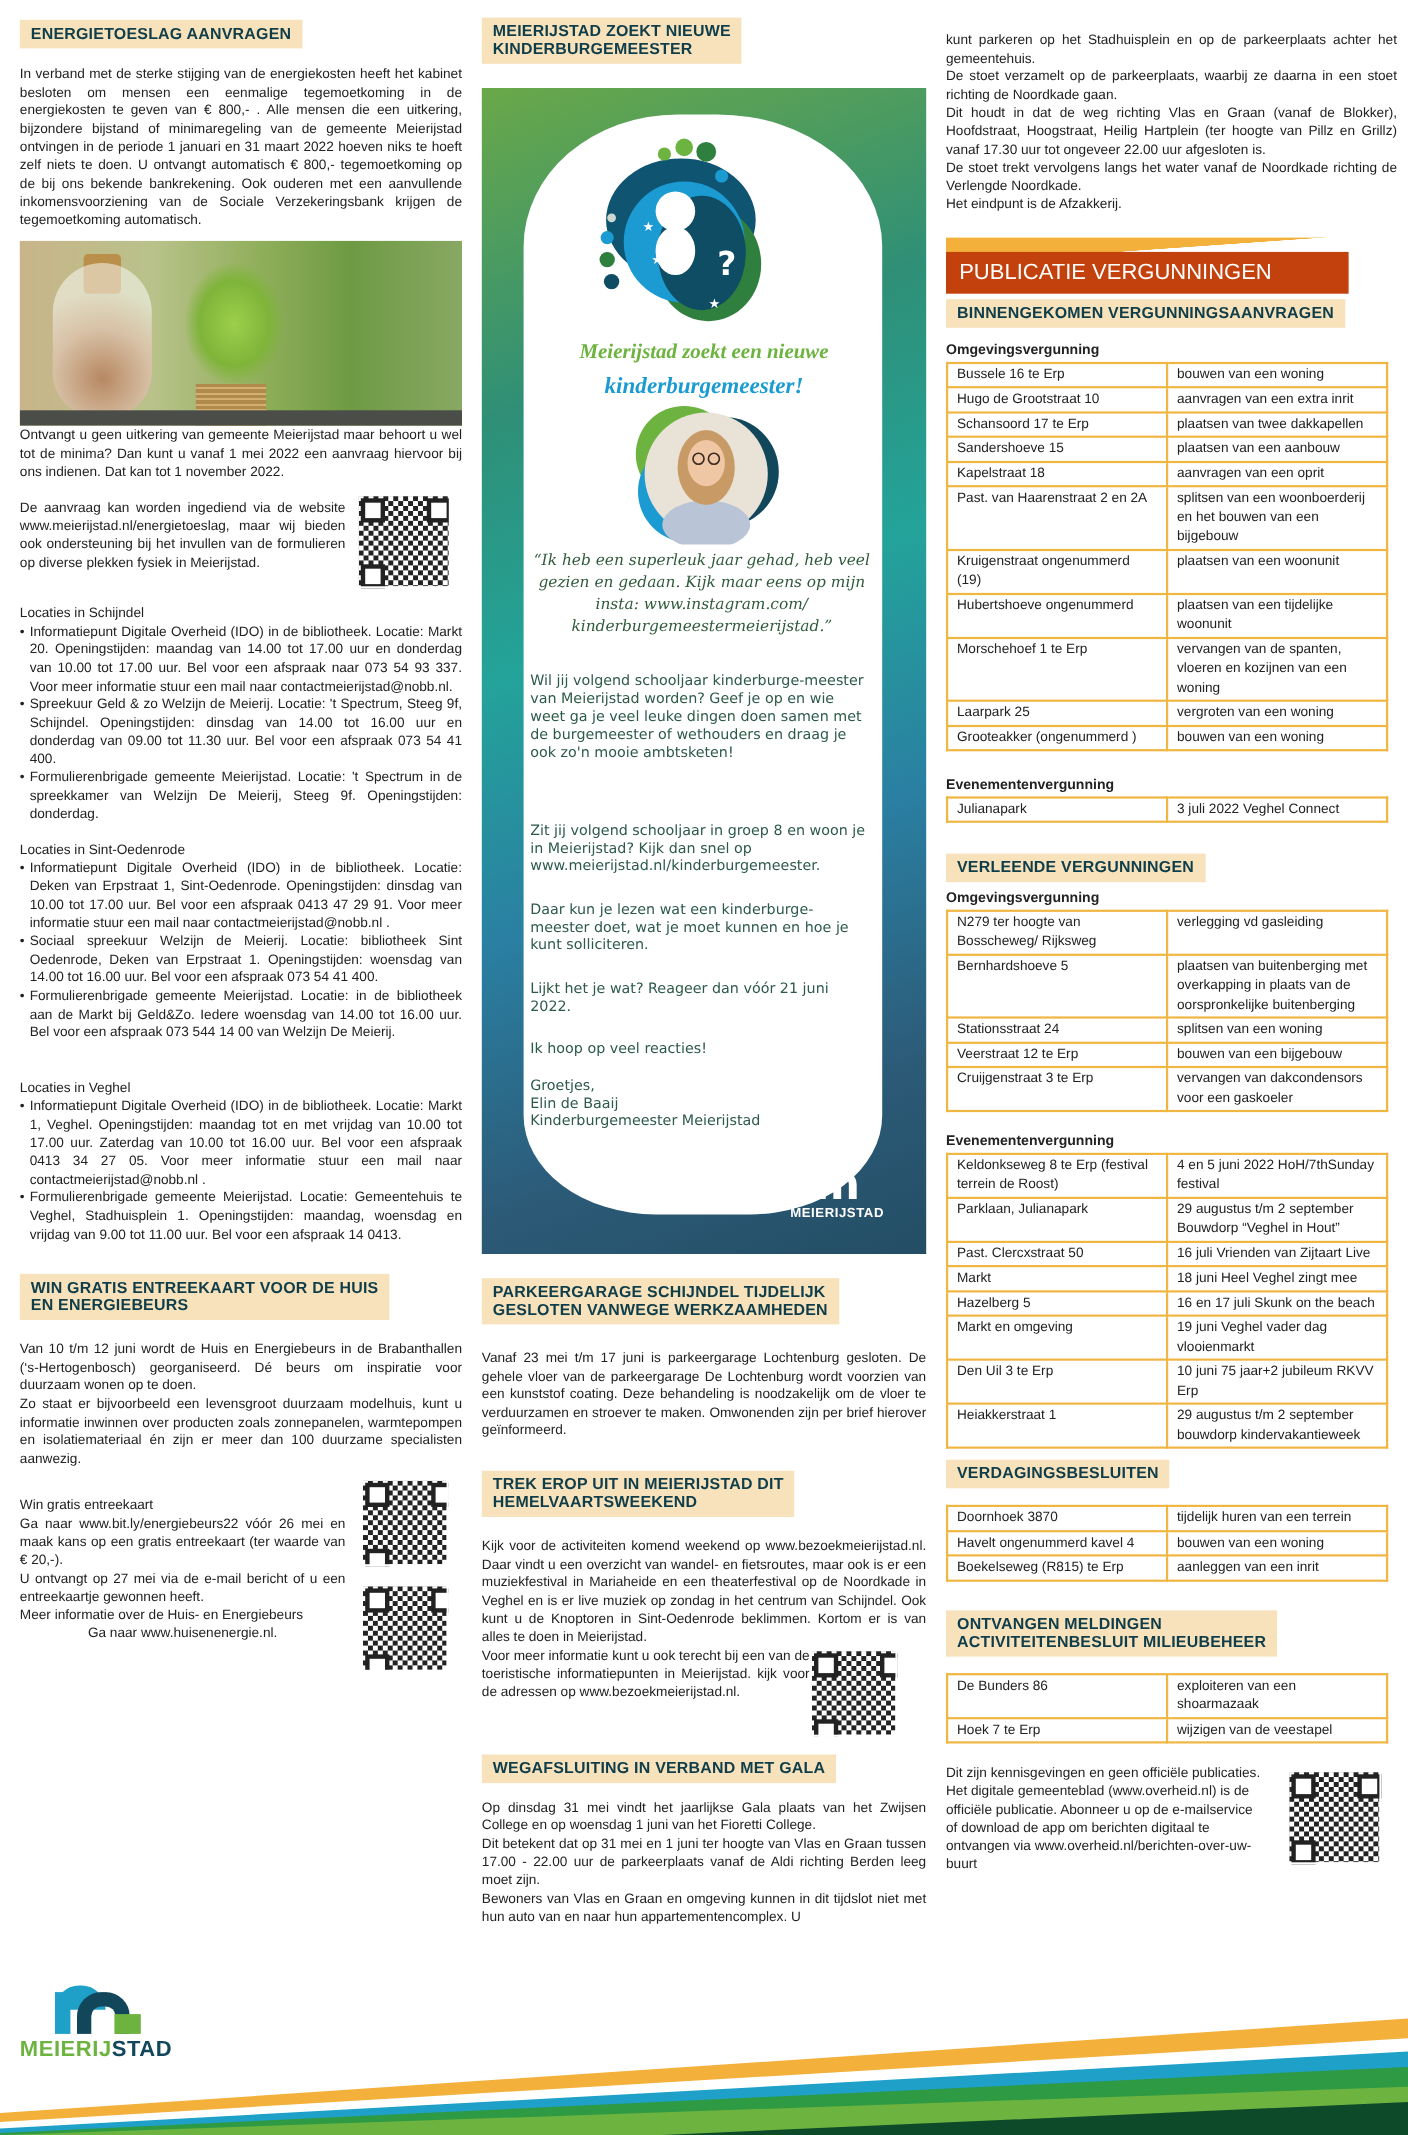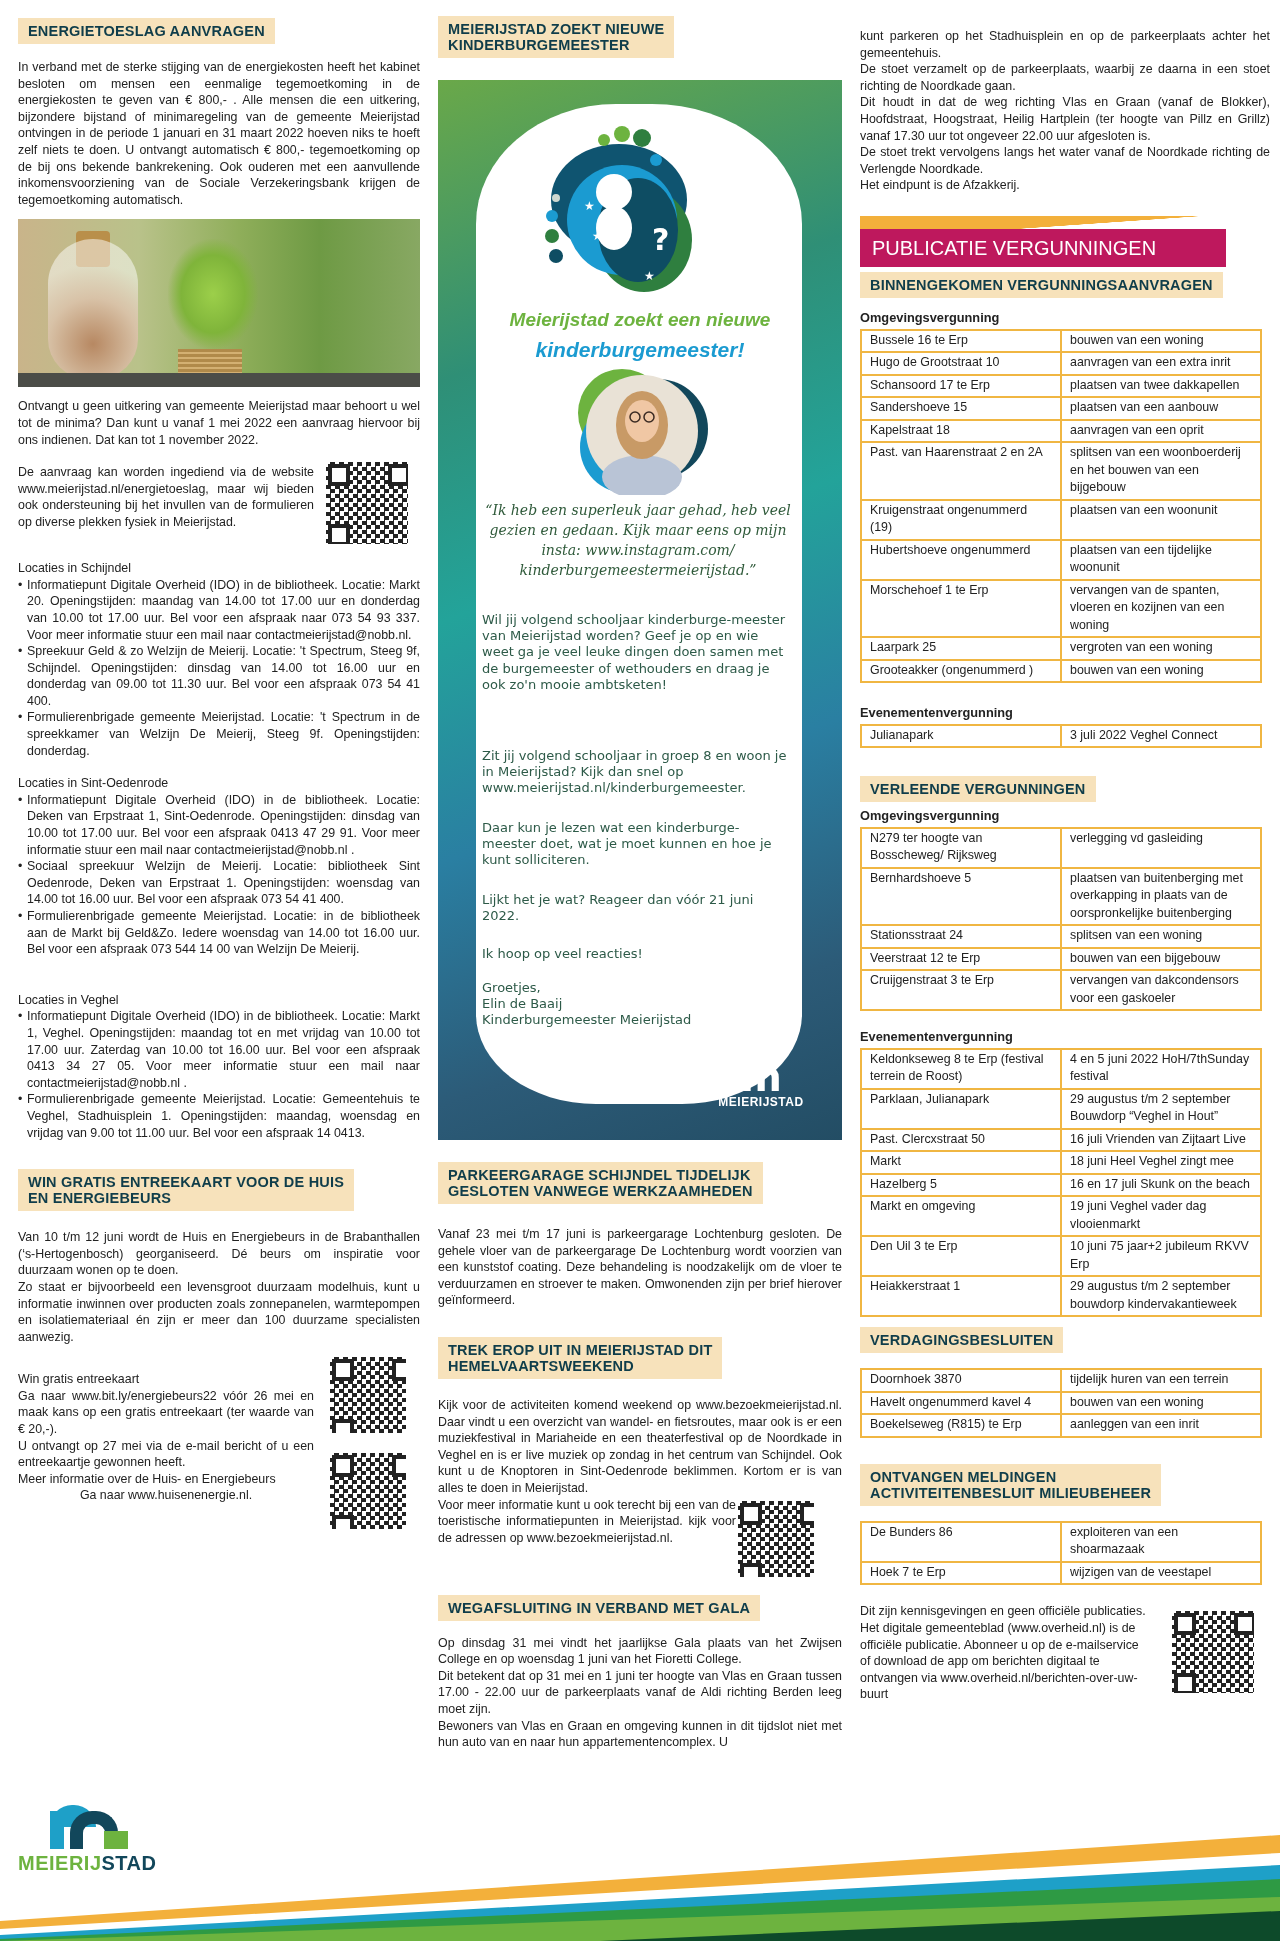--- a/index.html
+++ b/index.html
@@ -24,50 +24,50 @@
  linear-gradient(#fff,#fff) 6px 6px/14px 14px no-repeat,
  linear-gradient(#222,#222) 2px 2px/22px 22px no-repeat,
  linear-gradient(#fff,#fff) 66px 6px/14px 14px no-repeat,
  linear-gradient(#222,#222) 62px 2px/22px 22px no-repeat,
  linear-gradient(#fff,#fff) 6px 66px/14px 14px no-repeat,
  linear-gradient(#222,#222) 2px 62px/22px 22px no-repeat,
  repeating-conic-gradient(#222 0 25%,#fff 0 50%) 0 0/9px 9px;border:2px solid #fff}
 .poster{position:absolute;left:438px;top:80px;width:404px;height:1060px;background:linear-gradient(160deg,#6aa849 0%,#2f8f76 25%,#23a39a 45%,#2a7fa2 65%,#2c5b78 85%,#234d64 100%);overflow:hidden}
 .blob{position:absolute;left:38px;top:24px;width:326px;height:1000px;background:#fff;border-radius:140px 150px 120px 120px / 120px 120px 90px 90px}
 .logo-orb{position:absolute;left:96px;top:40px;width:180px;height:180px}
-.poster h2{position:absolute;left:0;width:404px;text-align:center;font-family:Liberation Sans, sans-serif;font-style:italic;font-weight:bold;font-size:19px}
+.poster h2{position:absolute;left:0;width:404px;text-align:center;font-family:Liberation Serif, serif;font-style:italic;font-weight:bold;font-size:19px}
 .avatar{position:absolute;left:132px;top:285px;width:140px;height:130px}
 .quote{position:absolute;left:40px;width:320px;top:420px;text-align:center;font-family:"DejaVu Serif",serif;font-style:italic;color:#2f5a3a;font-size:14px;line-height:20px}
 .ptext{position:absolute;left:44px;width:310px;color:#2d5a48;font-family:"DejaVu Sans",sans-serif;font-size:13px;line-height:16.2px;text-align:left}
 .mlogo{position:absolute;left:268px;top:980px;width:110px;color:#fff;text-align:center}
 .mlogo .m{font-size:40px;font-weight:bold;line-height:34px;font-family:"DejaVu Sans",sans-serif}
 .mlogo .t{font-size:12px;font-weight:bold;letter-spacing:.5px}
 table{border-collapse:collapse;width:402px}
 td{border:2px solid #f0b642;padding:1px 8px 2px 8px;vertical-align:top;font-size:12.4px;line-height:17.5px;width:50%}
 .sub{font-weight:bold;font-size:12.8px;margin-bottom:2px}
 .pubbar{position:relative;width:366px;height:46px}
 .pubbar .stripe{position:absolute;left:0;top:0;width:366px;height:14px;background:linear-gradient(176deg,#f3b03b 0 60%,transparent 61%)}
-.pubbar .bar{position:absolute;left:0;top:13px;width:366px;height:38px;background:#be185d;color:#fff;font-size:20px;line-height:38px;padding-left:12px}
+.pubbar .bar{position:absolute;left:0;top:13px;width:366px;height:38px;background:#c2410c;color:#fff;font-size:20px;line-height:38px;padding-left:12px}
 .bottomstripes{position:absolute;left:0;bottom:0;width:1280px;height:110px;overflow:hidden}
 .mlogo-big{position:absolute;left:18px;top:1805px;width:140px}
 </style>
 </head>
 <body>
 
 <div class="col c1">
   <div style="margin-top:18px" class="hdr">ENERGIETOESLAG AANVRAGEN</div>
   <p style="margin-top:15px">In verband met de sterke stijging van de energiekosten heeft het kabinet besloten om mensen een eenmalige tegemoetkoming in de energiekosten te geven van € 800,- . Alle mensen die een uitkering, bijzondere bijstand of minimaregeling van de gemeente Meierijstad ontvingen in de periode 1 januari en 31 maart 2022 hoeven niks te hoeft zelf niets te doen. U ontvangt automatisch € 800,- tegemoetkoming op de bij ons bekende bankrekening. Ook ouderen met een aanvullende inkomensvoorziening van de Sociale Verzekeringsbank krijgen de tegemoetkoming automatisch.</p>
   <div class="photo" style="margin-top:11px">
     <div class="cap"></div>
     <div class="bulb"></div>
     <div class="plant"></div>
     <div class="coins"></div>
     <div class="table"></div>
   </div>
-  <p style="margin-top:11px">Ontvangt u geen uitkering van gemeente Meierijstad maar behoort u wel tot de minima? Dan kunt u vanaf 1 mei 2022 een aanvraag hiervoor bij ons indienen. Dat kan tot 1 november 2022.</p>
+  <p style="">Ontvangt u geen uitkering van gemeente Meierijstad maar behoort u wel tot de minima? Dan kunt u vanaf 1 mei 2022 een aanvraag hiervoor bij ons indienen. Dat kan tot 1 november 2022.</p>
   <div style="display:flex;gap:10px;margin-top:16px;align-items:flex-start">
     <p style="width:296px">De aanvraag kan worden ingediend via de website www.meierijstad.nl/energietoeslag, maar wij bieden ook ondersteuning bij het invullen van de formulieren op diverse plekken fysiek in Meierijstad.</p>
     <div class="qr" style="margin-top:-4px"></div>
   </div>
   <div style="margin-top:14px" class="bold">Locaties in Schijndel</div>
   <ul>
     <li>Informatiepunt Digitale Overheid (IDO) in de bibliotheek. Locatie: Markt 20. Openingstijden: maandag van 14.00 tot 17.00 uur en donderdag van 10.00 tot 17.00 uur. Bel voor een afspraak naar 073 54 93 337. Voor meer informatie stuur een mail naar contactmeierijstad@nobb.nl.</li>
     <li>Spreekuur Geld &amp; zo Welzijn de Meierij. Locatie: 't Spectrum, Steeg 9f, Schijndel. Openingstijden: dinsdag van 14.00 tot 16.00 uur en donderdag van 09.00 tot 11.30 uur. Bel voor een afspraak 073 54 41 400.</li>
     <li>Formulierenbrigade gemeente Meierijstad. Locatie: 't Spectrum in de spreekkamer van Welzijn De Meierij, Steeg 9f. Openingstijden: donderdag.</li>
   </ul>

